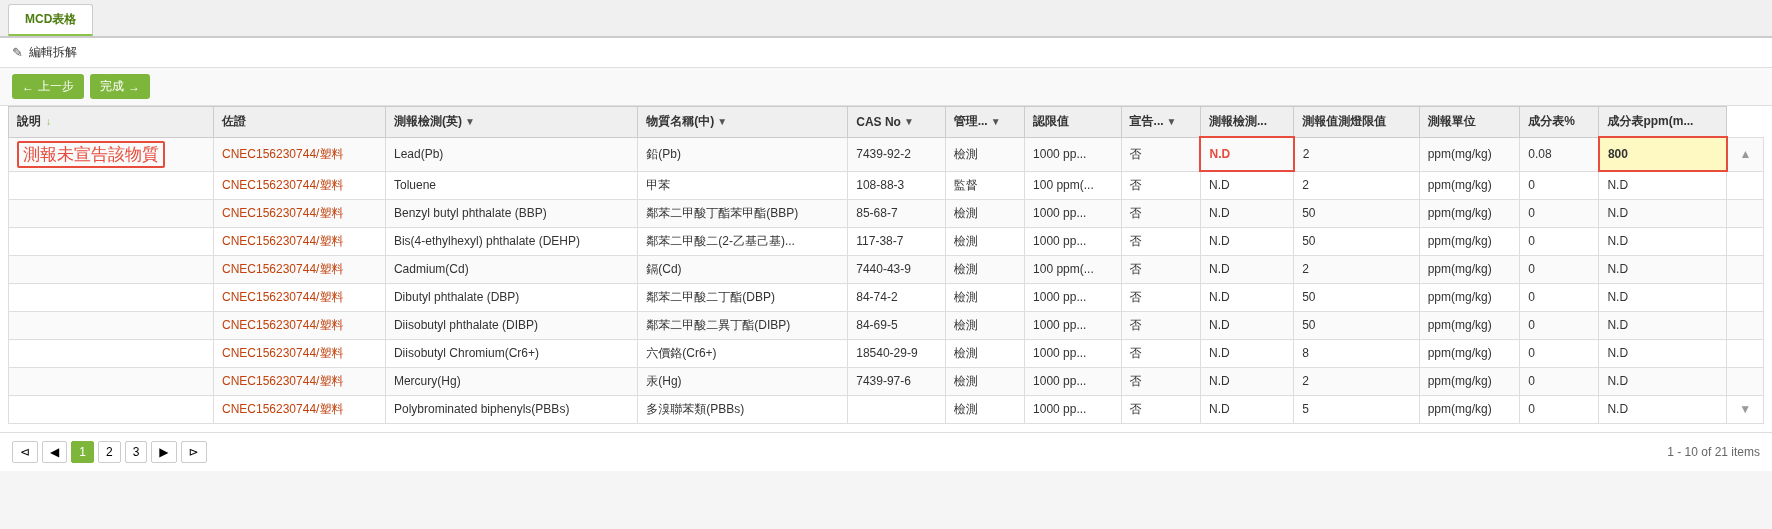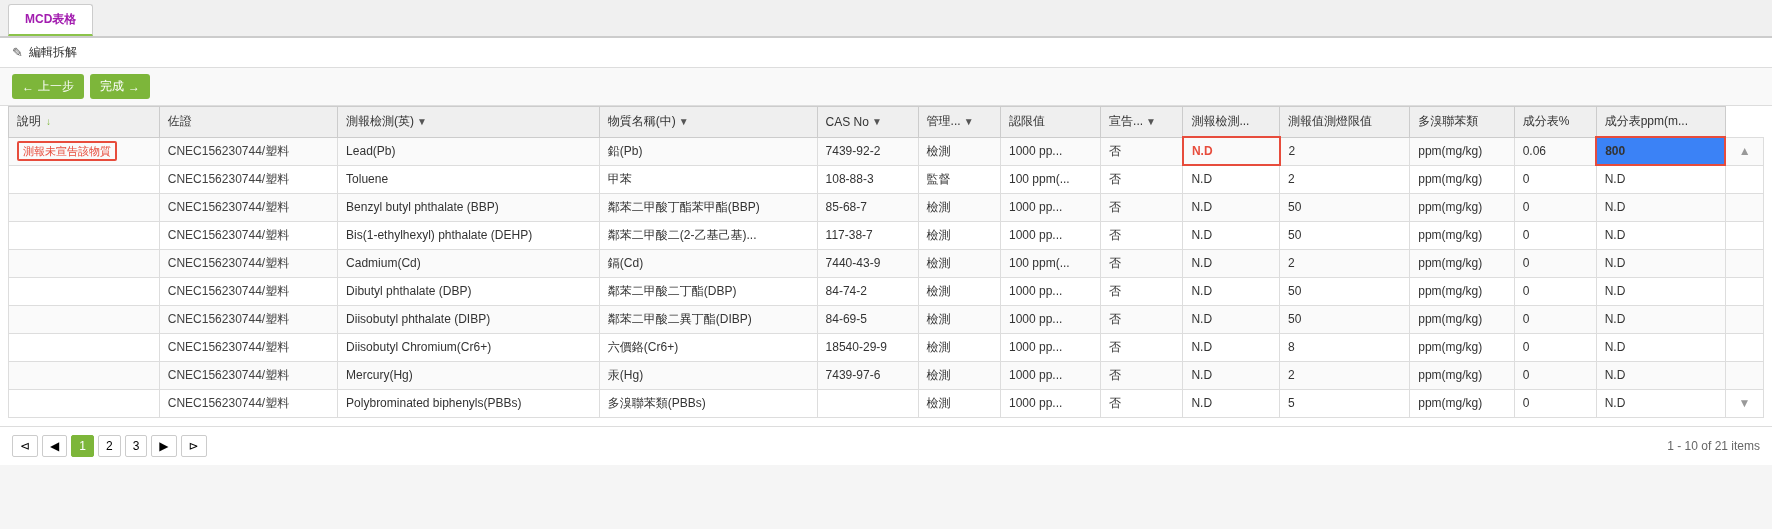--- a/index.html
+++ b/index.html
@@ -10,21 +10,21 @@
       border-bottom: 2px solid #ccc;
       padding: 0 8px;
       display: flex;
     }
     .tab-active {
       background: #fff;
       border: 1px solid #ccc;
       border-bottom: 2px solid #8bc34a;
       padding: 6px 16px;
       font-weight: bold;
-      color: #a21caf;
+      color: #4d7c0f;
       margin-top: 4px;
       border-radius: 3px 3px 0 0;
     }
 
     .toolbar {
       background: #fff;
       border-bottom: 1px solid #ddd;
       padding: 6px 12px;
       display: flex;
       align-items: center;
@@ -65,50 +65,50 @@
       font-size: 12px;
     }
     thead tr {
       background: #e8e8e8;
     }
     th {
       border: 1px solid #ccc;
       padding: 6px 8px;
       text-align: left;
       white-space: nowrap;
-      font-weight: normal;
+      font-weight: bold;
       color: #333;
       background: #efefef;
     }
     td {
       border: 1px solid #ddd;
       padding: 5px 8px;
       white-space: nowrap;
     }
     tbody tr:nth-child(odd) { background: #fafafa; }
     tbody tr:nth-child(even) { background: #fff; }
 
-    .link-cell { color: #404040; cursor: pointer; }
+    .link-cell { color: #c2410c; cursor: pointer; }
 
     .cell-red-border {
       border: 2px solid #e74c3c !important;
       color: #e74c3c;
       font-weight: bold;
     }
     .cell-highlight {
-      background: #3b82f6;
+      background: #fef9c3;
       border: 2px solid #e74c3c !important;
       font-weight: bold;
     }
     .label-red {
       color: #e74c3c;
       border: 2px solid #e74c3c;
       padding: 2px 4px;
       border-radius: 2px;
-      font-size: 11px;
+      font-size: 17px;
     }
 
     .sort-icon { color: #7db63a; font-size: 10px; margin-left: 2px; }
     .filter-icon { color: #555; font-size: 10px; cursor: pointer; }
 
     .th-inner {
       display: flex;
       align-items: center;
       gap: 3px;
     }
@@ -219,21 +219,21 @@
               <span>測報檢測...</span>
             </div>
         </th>
         <th>
           <div class="th-inner">
               <span>測報值測燈限值</span>
             </div>
         </th>
         <th>
           <div class="th-inner">
-              <span>多溴聯苯類</span>
+              <span>測報單位</span>
             </div>
         </th>
         <th>
           <div class="th-inner">
               <span>成分表%</span>
             </div>
         </th>
         <th>
           <div class="th-inner">
               <span>成分表ppm(m...</span>
@@ -247,21 +247,21 @@
           <td><span class="link-cell">CNEC156230744/塑料</span></td>
           <td>Lead(Pb)</td>
           <td>鉛(Pb)</td>
           <td>7439-92-2</td>
           <td>檢測</td>
           <td>1000 pp...</td>
           <td>否</td>
           <td class="cell-red-border">N.D</td>
           <td>2</td>
           <td>ppm(mg/kg)</td>
-          <td>0.06</td>
+          <td>0.08</td>
           <td class="cell-highlight">800</td>
           <td style="text-align: center; color: rgb(153, 153, 153);">▲</td>
         </tr>
         <tr>
           <td></td>
           <td><span class="link-cell">CNEC156230744/塑料</span></td>
           <td>Toluene</td>
           <td>甲苯</td>
           <td>108-88-3</td>
           <td>監督</td>
@@ -286,21 +286,21 @@
           <td>N.D</td>
           <td>50</td>
           <td>ppm(mg/kg)</td>
           <td>0</td>
           <td>N.D</td>
           <td></td>
         </tr>
         <tr>
           <td></td>
           <td><span class="link-cell">CNEC156230744/塑料</span></td>
-          <td>Bis(1-ethylhexyl) phthalate (DEHP)</td>
+          <td>Bis(4-ethylhexyl) phthalate (DEHP)</td>
           <td>鄰苯二甲酸二(2-乙基己基)...</td>
           <td>117-38-7</td>
           <td>檢測</td>
           <td>1000 pp...</td>
           <td>否</td>
           <td>N.D</td>
           <td>50</td>
           <td>ppm(mg/kg)</td>
           <td>0</td>
           <td>N.D</td>

